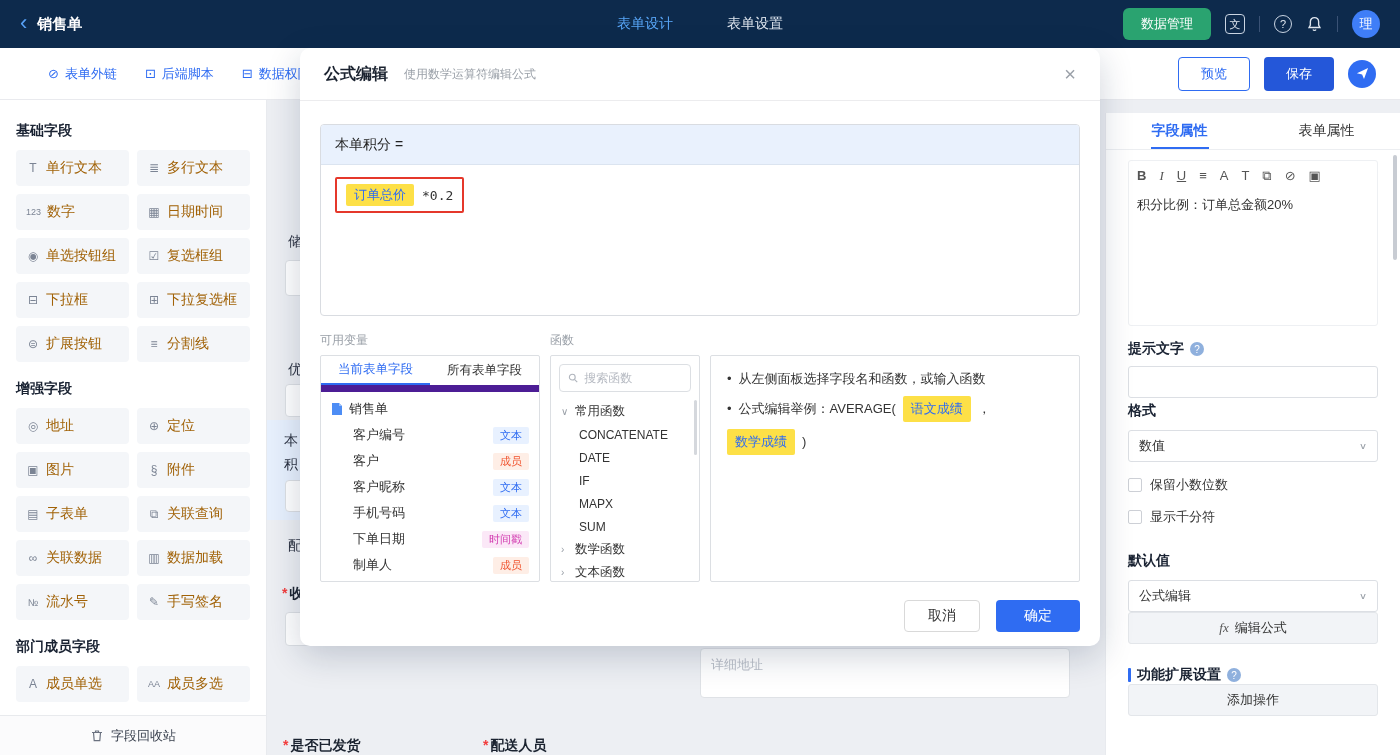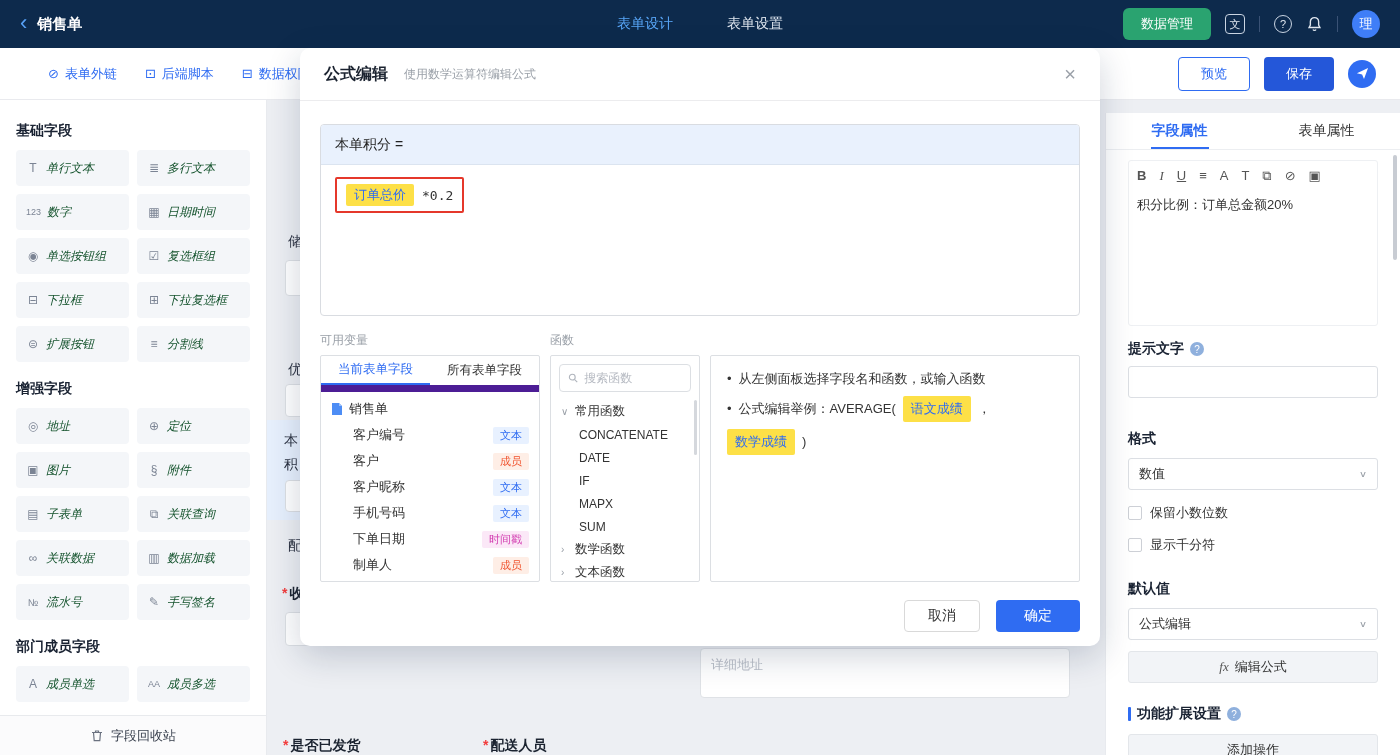--- a/index.html
+++ b/index.html
@@ -32,21 +32,21 @@
   .btn-save { background:#2457d9; border:none; color:#fff; border-radius:4px; padding:8px 22px; font-size:13px; cursor:pointer; font-family:inherit; }
   .btn-share { width:28px; height:28px; border-radius:50%; background:#2f6cf2; display:flex; align-items:center; justify-content:center; cursor:pointer; }
 
   
   .sidebar { position:absolute; top:100px; left:0; bottom:0; width:267px; background:#fff; border-right:1px solid #e8eaee; padding:14px 16px 0; overflow:hidden; z-index:3; }
   .sb-title { font-size:14px; font-weight:700; color:#1a2333; margin:8px 0 10px; }
   .sb-title + .sb-grid { margin-bottom:8px; }
   .sb-grid { display:grid; grid-template-columns:1fr 1fr; gap:8px; }
   .sb-item { height:36px; background:#f4f6f9; border-radius:4px; display:flex; align-items:center; padding-left:10px; cursor:pointer; overflow:hidden; }
   .sb-ico { color:#7b8494; font-size:12px; margin-right:6px; flex:none; min-width:14px; text-align:center; }
-  .sb-lbl { color:#14532d; font-size:12px; white-space:nowrap;font-style:italic; }
+  .sb-lbl { color:#a16207; font-size:14px; white-space:nowrap; }
   .sb-sec { margin-top:18px; }
   .recycle { position:absolute; left:0; right:0; bottom:0; height:40px; border-top:1px solid #e8eaed; background:#fbfbfc; display:flex; align-items:center; justify-content:center; gap:7px; color:#3c4350; font-size:13px; cursor:pointer; }
 
   
   .canvas { position:absolute; top:100px; left:267px; width:838px; bottom:0; background:#edeff3; overflow:hidden; z-index:1; }
   .frag { position:absolute; font-size:14px; color:#2b3140; white-space:nowrap; }
   .frag-box { position:absolute; background:#fff; border:1px solid #dcdfe3; border-radius:4px; }
   .frag-sel { position:absolute; left:0; top:320px; width:40px; height:100px; background:#e7f0fd; }
   .frag-req { color:#f23c3c; margin-right:2px; }
   .frag-bold { font-weight:600; color:#1b2330; }
@@ -71,22 +71,22 @@
   .pr-label-row { display:flex; align-items:center; gap:6px; margin-top:14px; }
   .pr-label { font-size:14px; font-weight:700; color:#1a2333; }
   .q-circle { width:14px; height:14px; border-radius:50%; background:#8fb0dd; color:#fff; font-size:10px; display:flex; align-items:center; justify-content:center; cursor:pointer; }
   .pr-input { margin-top:8px; width:100%; height:32px; border:1px solid #dcdfe4; border-radius:3px; background:#fff; outline:none; padding:0 10px; font-size:13px; font-family:inherit; }
   .pr-select { margin-top:10px; height:32px; border:1px solid #dcdfe4; border-radius:3px; display:flex; align-items:center; justify-content:space-between; padding:0 10px; cursor:pointer; background:#fff; }
   .pr-select .val { font-size:13px; color:#333; }
   .chev { color:#9aa0a8; font-size:11px; transform:scaleY(.8); }
   .cb-row { display:flex; align-items:center; gap:8px; margin-top:14px; cursor:pointer; }
   .cb-box { width:14px; height:14px; border:1px solid #cdd0d6; border-radius:2px; background:#fff; flex:none; }
   .cb-lbl { font-size:13px; color:#333; }
-  .mt20 { margin-top:32px; } .mt26 { margin-top:26px; } .mt22 { margin-top:22px; }
-  .btn-gray { margin-top:11px; width:100%; height:32px; background:#f2f4f7; border:1px solid #e3e6ea; border-radius:3px; font-size:13px; color:#333; cursor:pointer; display:flex; align-items:center; justify-content:center; gap:6px; font-family:inherit; }
+  .mt20 { margin-top:4px; } .mt26 { margin-top:26px; } .mt22 { margin-top:22px; }
+  .btn-gray { margin-top:0; width:100%; height:32px; background:#f2f4f7; border:1px solid #e3e6ea; border-radius:3px; font-size:13px; color:#333; cursor:pointer; display:flex; align-items:center; justify-content:center; gap:6px; font-family:inherit; }
   .fx { font-style:italic; font-family:"Liberation Serif",serif; color:#555; font-size:13px; }
   .ext-bar { width:3px; height:14px; background:#2f6cf2; border-radius:1px; }
   .pr-scrollbar { position:absolute; right:3px; top:42px; width:4px; height:105px; background:#c8ccd3; border-radius:2px; }
 
   
   .modal { position:absolute; left:300px; top:48px; width:800px; height:598px; background:#fff; border-radius:10px; box-shadow:0 10px 34px rgba(15,35,70,.20); z-index:20; }
   .md-head { height:53px; display:flex; align-items:center; padding:0 24px; border-bottom:1px solid #ececee; }
   .md-title { font-size:16px; font-weight:700; color:#1b2330; }
   .md-sub { font-size:12px; color:#9aa0a8; margin-left:16px; }
   .md-close { margin-left:auto; font-size:20px; color:#9aa0a8; cursor:pointer; line-height:1; }

